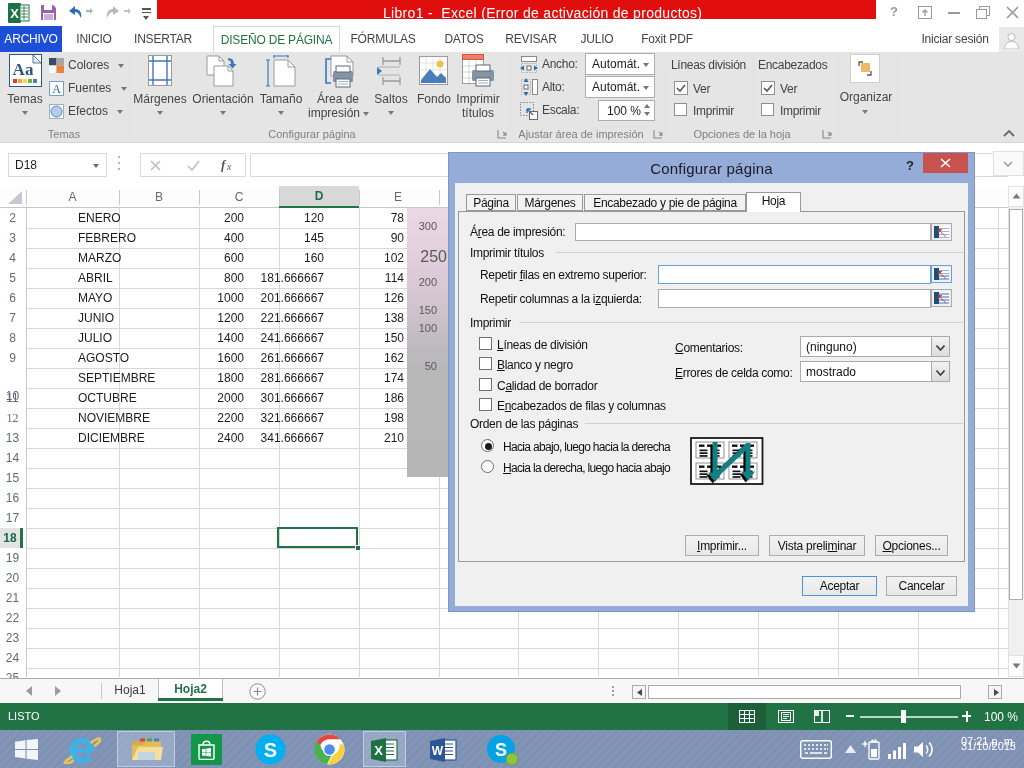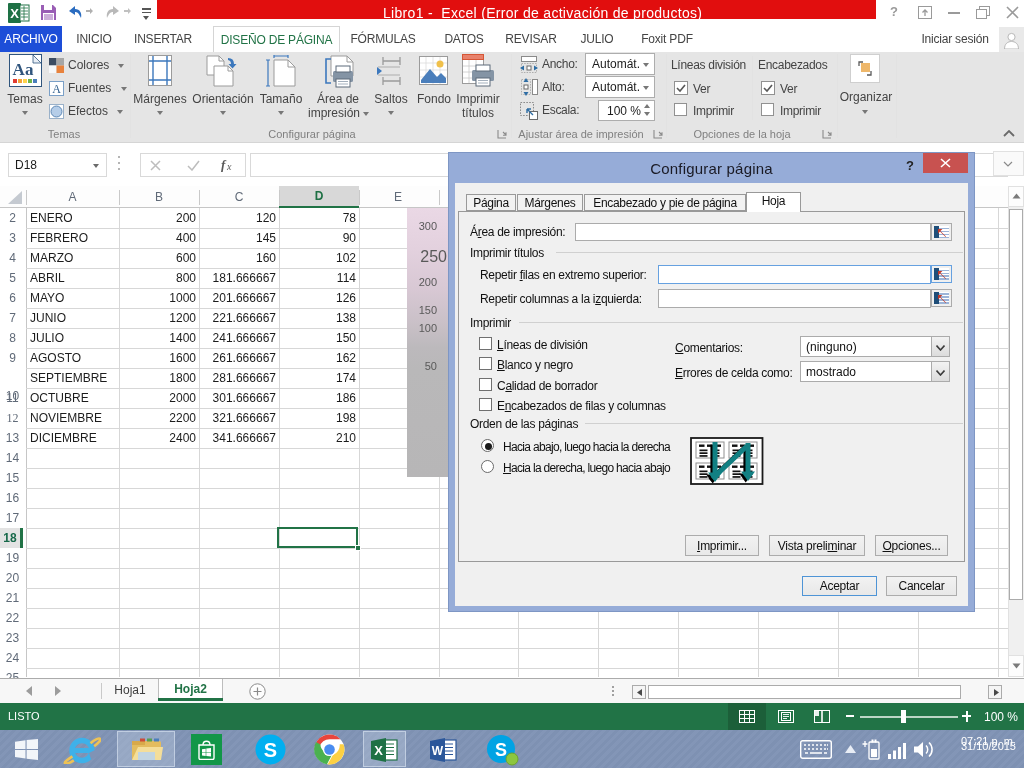--- a/index.html
+++ b/index.html
@@ -20,21 +20,21 @@
 .biglabel{position:absolute;font-size:12px;color:#444;text-align:center;}
 .dd{position:absolute;width:0;height:0;border-left:3.5px solid transparent;border-right:3.5px solid transparent;border-top:4px solid #777;}
 .launcher{position:absolute;width:10px;height:10px;}
 
 #fbar{left:0;top:143px;width:1024px;height:39px;background:#fff;}
 
 #sheet{left:0;top:182px;width:1008px;height:496px;background:#fff;}
 .rowline{position:absolute;left:26px;width:982px;height:1px;background:#d7d7d7;}
 .colline{position:absolute;top:26px;width:1px;height:470px;background:#d7d7d7;}
 .rownum{position:absolute;left:0;width:25px;text-align:center;font-size:12px;color:#606a78;height:20px;line-height:20px;}
-.cell{position:absolute;font-size:12px;color:#1c1c1c;height:20px;line-height:20px;}
+.cell{position:absolute;font-size:12px;color:#1c1c1c;height:20px;line-height:20px;margin-left:48px;}
 .num{text-align:right;}
 
 #dlg{left:448px;top:152px;width:527px;height:460px;background:#96acd8;border:1px solid #7e96c4;}
 #dlgbody{left:6px;top:30px;width:513px;height:423px;background:#f0f0f0;}
 .dtab{position:absolute;top:11px;height:17px;background:#f2f2f2;border:1px solid #999;font-size:12px;text-align:center;color:#111;line-height:17px;letter-spacing:-0.3px;}
 #tabpage{left:3px;top:28px;width:507px;height:351px;border:1px solid #999;background:#f0f0f0;}
 .lbl{position:absolute;font-size:12px;color:#111;white-space:nowrap;letter-spacing:-0.3px;}
 .inp{position:absolute;background:#fff;border:1px solid #ababab;}
 .gline{position:absolute;height:1px;background:#d0d0d0;}
 .cb{position:absolute;width:13px;height:13px;background:#fff;border:1px solid #707070;}

